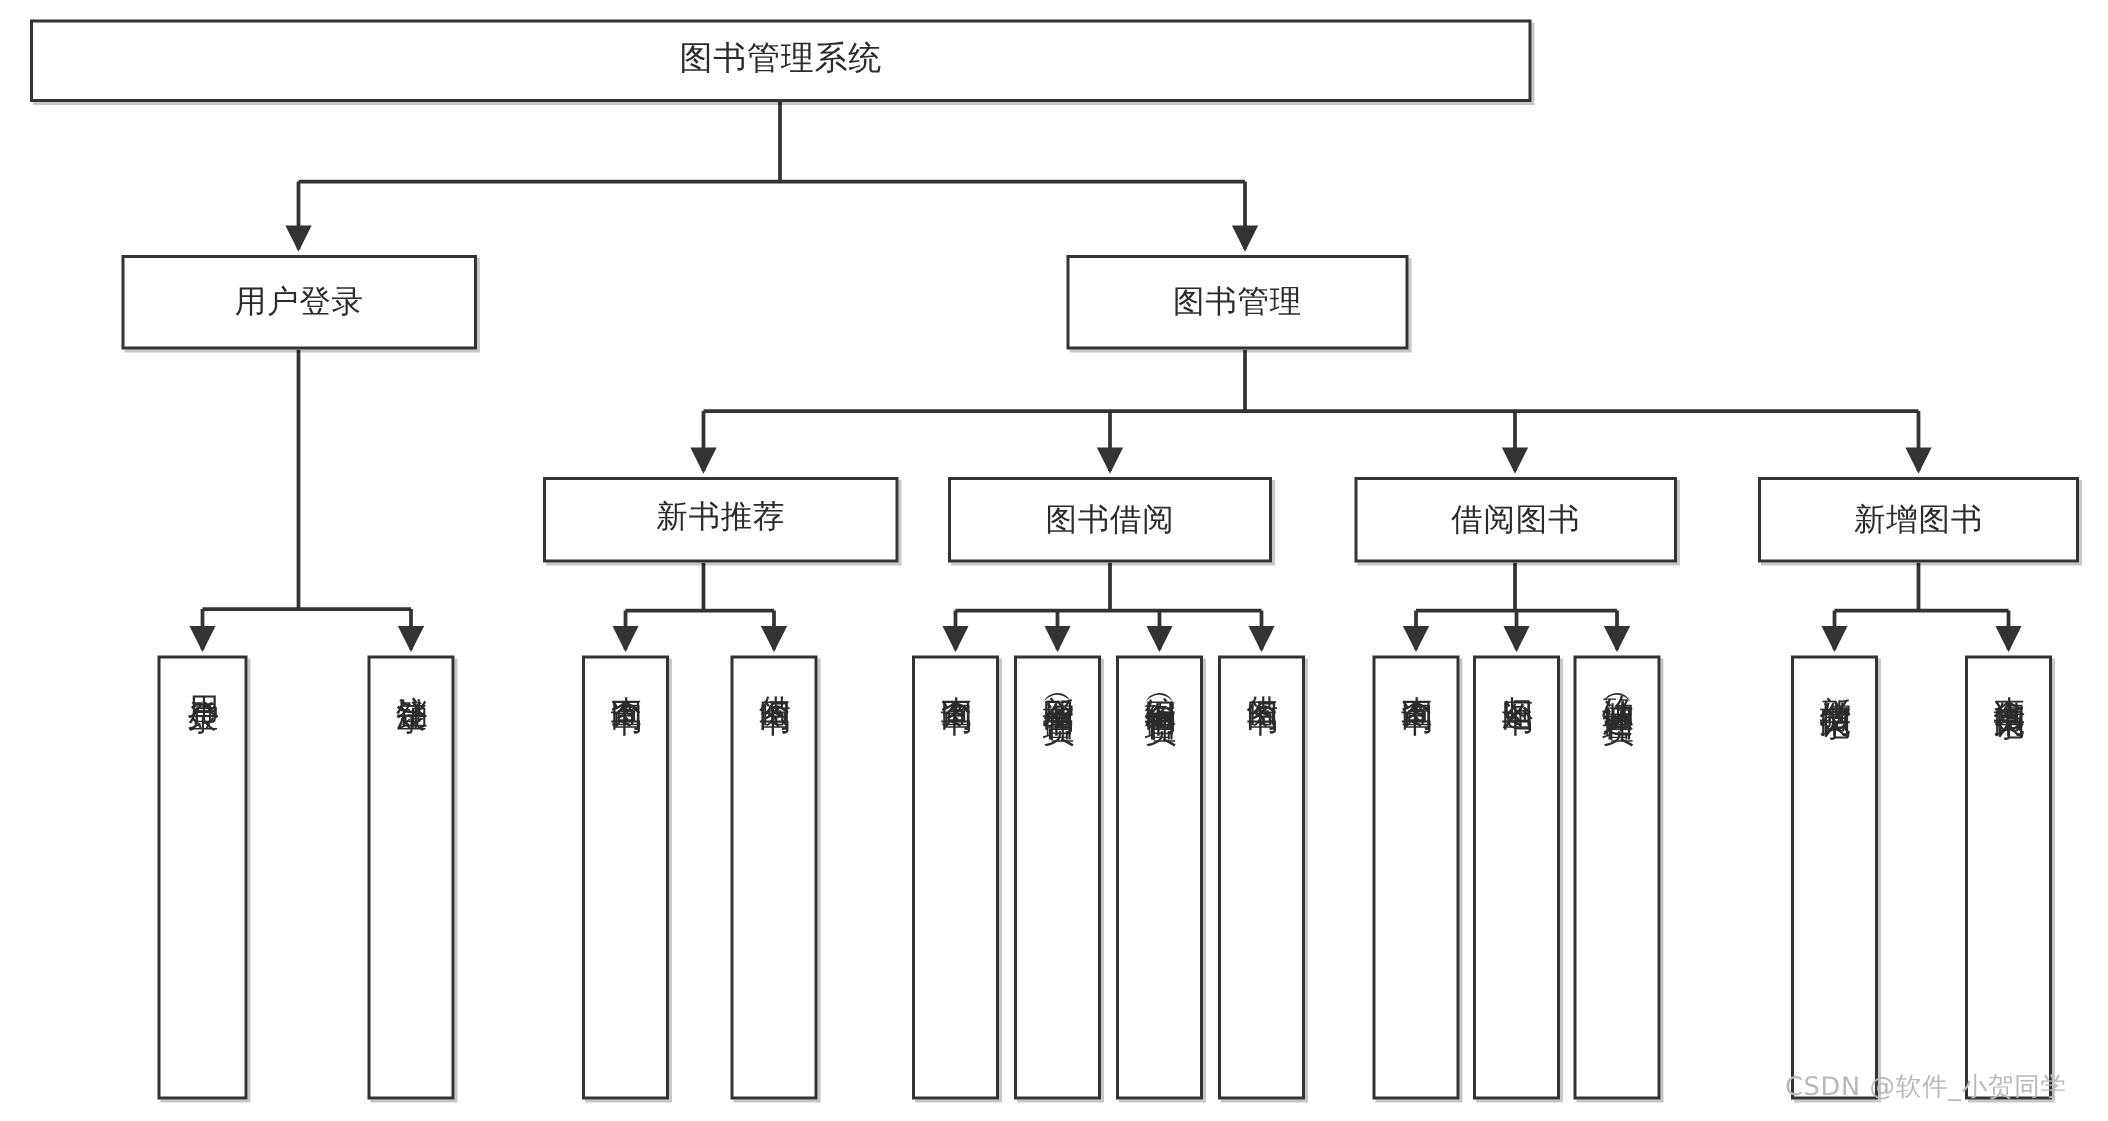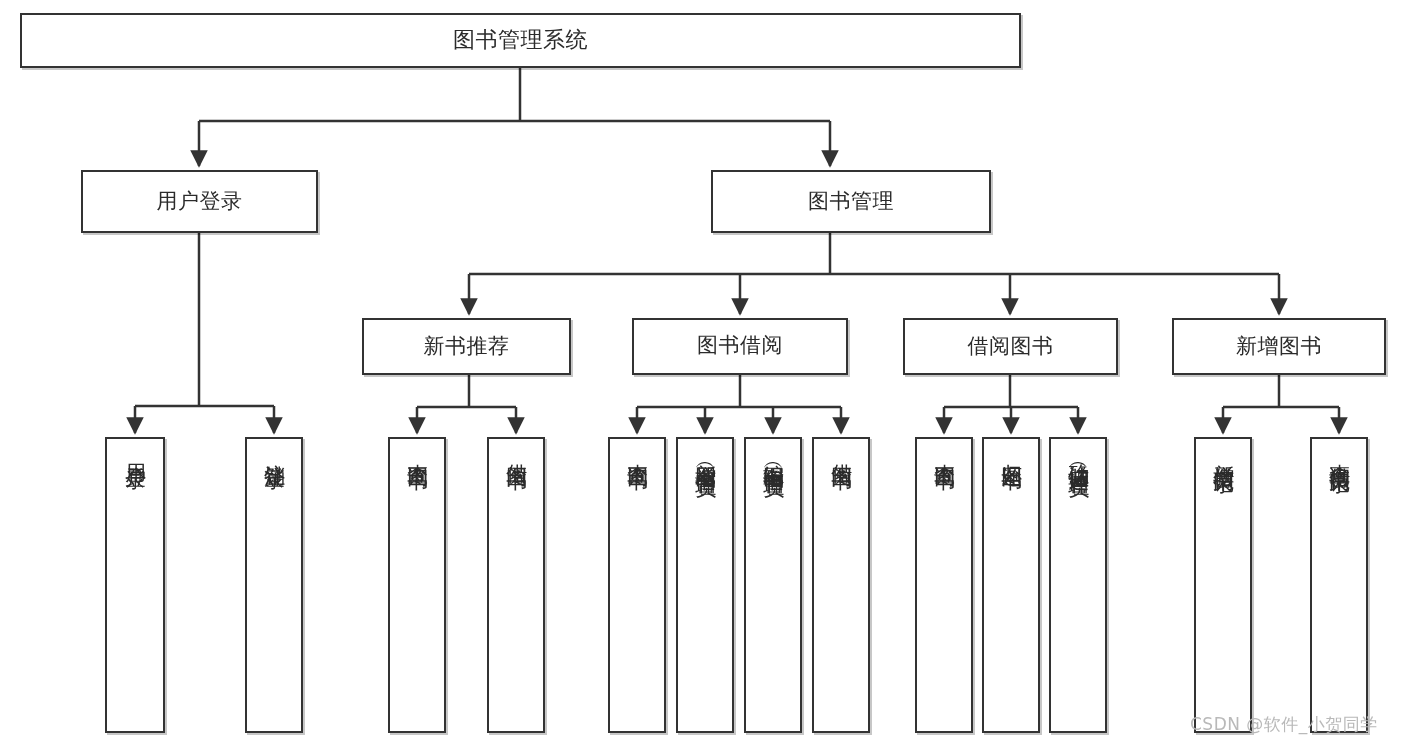--- a/index.html
+++ b/index.html
@@ -121,29 +121,29 @@
   </svg>
 
   <div class="node node-h node-root" style="left: 20px; top: 13px; width: 1001px; height: 55px;">
     <span class="label">图书管理系统</span>
   </div>
 
   <div id="level1-layer">
       <div class="node node-h" style="left: 81px; top: 170px; width: 237px; height: 63px;">
         <span class="label">用户登录</span>
       </div>
-      <div class="node node-h" style="left: 711px; top: 170px; width: 280px; height: 63px;">
+      <div class="node node-h" style="left: 711px; top: 170px; width: 228px; height: 63px;">
         <span class="label">图书管理</span>
       </div>
     </div>
   <div id="level2-layer">
-      <div class="node node-h" style="left: 362px; top: 318px; width: 209px; height: 57px;">
+      <div class="node node-h" style="left: 362px; top: 318px; width: 237px; height: 57px; font-family: Liberation Mono, monospace;">
         <span class="label">新书推荐</span>
       </div>
-      <div class="node node-h" style="left: 632px; top: 318px; width: 216px; height: 57px; font-family: Liberation Mono, monospace;">
+      <div class="node node-h" style="left: 632px; top: 318px; width: 216px; height: 57px;">
         <span class="label">图书借阅</span>
       </div>
       <div class="node node-h" style="left: 903px; top: 318px; width: 215px; height: 57px;">
         <span class="label">借阅图书</span>
       </div>
       <div class="node node-h" style="left: 1172px; top: 318px; width: 214px; height: 57px;">
         <span class="label">新增图书</span>
       </div>
     </div>
   <div id="leaf-layer">

